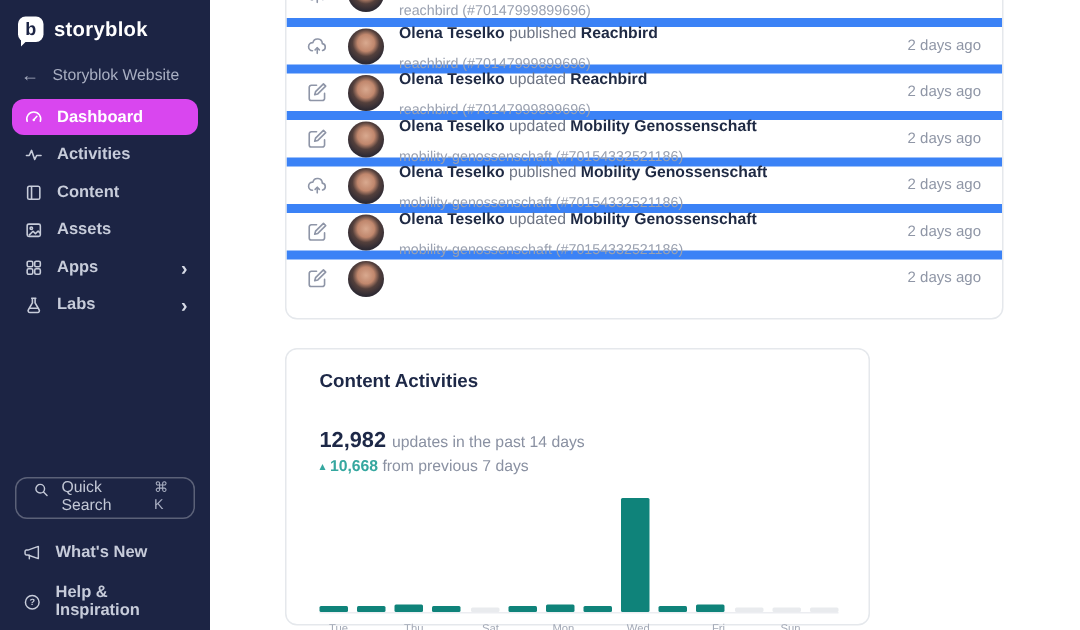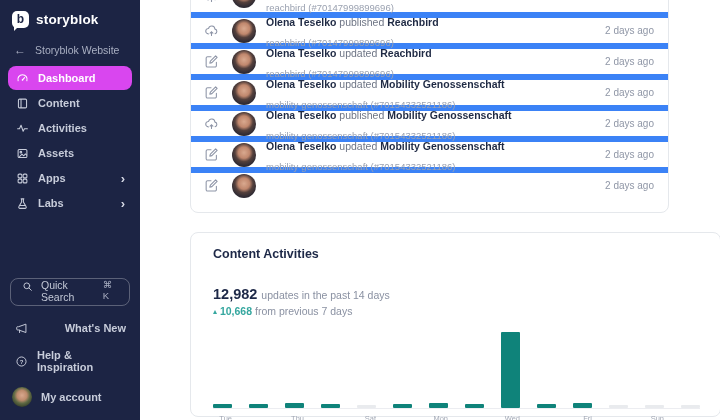--- a/index.html
+++ b/index.html
@@ -38,21 +38,21 @@
   .nav-chevron { margin-left:auto; font-size:13px; line-height:1; color:#d6dae6; }
   .side-spacer { flex:1; }
   .search-box {
     margin:0 10px 8px 10px; border:1px solid rgba(255,255,255,.28); border-radius:8px;
     height:28px; display:flex; align-items:flex-start; gap:7px; padding:0 9px;
     font-size:10.5px; color:#c3c8d6; cursor:pointer;
   }
   .search-box svg { width:11px; height:11px; flex:none; }
   .shortcut { margin-left:auto; font-size:9.5px; color:#a9afc2; letter-spacing:.5px; }
   .footer-item { display:flex; align-items:center; gap:9px; padding:7px 14px;
-    font-size:11px; font-weight:600; color:#c7ccda; cursor:pointer;justify-content:space-between; }
+    font-size:11px; font-weight:600; color:#c7ccda; cursor:pointer; }
   .footer-item svg { width:13px; height:13px; flex:none; }
   .account-row { display:flex; align-items:center; gap:9px; padding:7px 12px 13px 12px;
     font-size:11px; font-weight:600; color:#c7ccda; cursor:pointer; }
   .account-avatar {
     width:20px; height:20px; border-radius:50%; flex:none;
     background:radial-gradient(circle at 50% 42%, #d8a88e 0%, #bd8b6d 32%, #5f6a44 52%, #39422c 75%);
   }
   
   .card { position:absolute; background:#fff; border:1px solid #e5e8ec; border-radius:8px; }
   .feed-card { left:190px; top:-21px; width:479px; height:234px; overflow:hidden; }
@@ -64,21 +64,21 @@
   .avatar {
     width:24px; height:24px; border-radius:50%; margin-right:10px; flex:none;
     background:radial-gradient(circle at 50% 40%, #d9a98f 0%, #c0876d 30%, #54403c 48%, #2e2a33 72%);
   }
   .row-text { line-height:1.25; }
   .row-line1 { font-size:10.5px; color:#6e7585; }
   .row-line1 b { color:#1f2a44; font-weight:700; }
   .row-line2 { font-size:9.5px; color:#9aa1b0; margin-top:1px; }
   .row-time { margin-left:auto; font-size:10px; color:#8f96a6; padding-left:10px; white-space:nowrap; }
   
-  .chart-card { left:190px; top:232px; width:531px; height:185px; padding:14px 20px 0 22px; }
+  .chart-card { left:190px; top:232px; width:390px; height:185px; padding:14px 20px 0 22px; }
   .chart-title { font-size:12.5px; font-weight:700; color:#1d2847; }
   .stat-line { margin-top:25px; font-size:10.5px; color:#8a91a2; }
   .stat-value { font-size:14.5px; font-weight:700; color:#1d2847; margin-right:4px; }
   .delta-line { margin-top:3px; font-size:10.5px; color:#8a91a2; }
   .delta-marker { color:#35a79f; font-size:8px; vertical-align:1px; }
   .delta-value { color:#35a79f; font-weight:600; }
   .chart { margin-top:14px; }
   .bars-row { display:flex; justify-content:space-between; align-items:flex-end;
     height:78px; border-bottom:1px solid #ecedf1; }
   .bar { width:19px; border-radius:1px; flex:none; }
@@ -105,35 +105,35 @@
             <path d="M2.6 10.8a5.7 5.7 0 1 1 10.8 0"></path>
             <path d="M8 9.6l2.6-2.8"></path>
             <circle cx="8" cy="9.8" r="1" fill="currentColor" stroke="none"></circle>
           </svg>
         </span>
     <span class="nav-label">Dashboard</span>
     <span class="nav-chevron"></span>
   </div>
       <div class="nav-item">
     <span class="nav-icon">
+          <svg viewBox="0 0 16 16" fill="none" stroke="currentColor" stroke-width="1.3" stroke-linecap="round" stroke-linejoin="round">
+            <path d="M2 8.2h2.3L6.2 4l2.6 7.4L10.4 8.2H14"></path>
+          </svg>
+        </span>
+    <span class="nav-label">Activities</span>
+    <span class="nav-chevron"></span>
+  </div>
+      <div class="nav-item">
+    <span class="nav-icon">
           <svg viewBox="0 0 16 16" fill="none" stroke="currentColor" stroke-width="1.3" stroke-linejoin="round">
             <rect x="3" y="2.6" width="10" height="10.8" rx="1.4"></rect>
             <path d="M6.2 2.6v10.8"></path>
           </svg>
         </span>
     <span class="nav-label">Content</span>
-    <span class="nav-chevron"></span>
-  </div>
-      <div class="nav-item">
-    <span class="nav-icon">
-          <svg viewBox="0 0 16 16" fill="none" stroke="currentColor" stroke-width="1.3" stroke-linecap="round" stroke-linejoin="round">
-            <path d="M2 8.2h2.3L6.2 4l2.6 7.4L10.4 8.2H14"></path>
-          </svg>
-        </span>
-    <span class="nav-label">Activities</span>
     <span class="nav-chevron"></span>
   </div>
       <div class="nav-item">
     <span class="nav-icon">
           <svg viewBox="0 0 16 16" fill="none" stroke="currentColor" stroke-width="1.3" stroke-linejoin="round">
             <rect x="2.6" y="3" width="10.8" height="10" rx="1.4"></rect>
             <circle cx="6" cy="6.4" r="1"></circle>
             <path d="M4 12.2l3.4-3.4 2 2 2.2-2.2 1.8 1.8"></path>
           </svg>
         </span>
@@ -187,24 +187,20 @@
       <div class="footer-item">
     <span class="nav-icon">
           <svg viewBox="0 0 16 16" fill="none" stroke="currentColor" stroke-width="1.2">
             <circle cx="8" cy="8" r="5.6"></circle>
             <text x="8" y="10.6" text-anchor="middle" font-size="7.5" font-family="Liberation Sans, sans-serif" fill="currentColor" stroke="none">?</text>
           </svg>
         </span>
     <span>Help &amp; Inspiration</span>
   </div>
     </div>
-  <div class="account-row">
-    <span class="account-avatar"></span>
-    <span>My account</span>
-  </div>
 </nav>
 
 <section class="card feed-card">
   <div id="feed-body">
     <div class="feed-row clipped">
       <span class="row-type-icon"><svg viewBox="0 0 16 16" fill="none" stroke="currentColor" stroke-width="1.15" stroke-linecap="round" stroke-linejoin="round">
             <path d="M4.6 11.6a2.9 2.9 0 0 1 .3-5.8 3.4 3.4 0 0 1 6.7.7 2.5 2.5 0 0 1 .2 4.9"></path>
             <path d="M8 13.4V9.6"></path>
             <path d="M6.5 10.9L8 9.4l1.5 1.5"></path>
           </svg></span>

